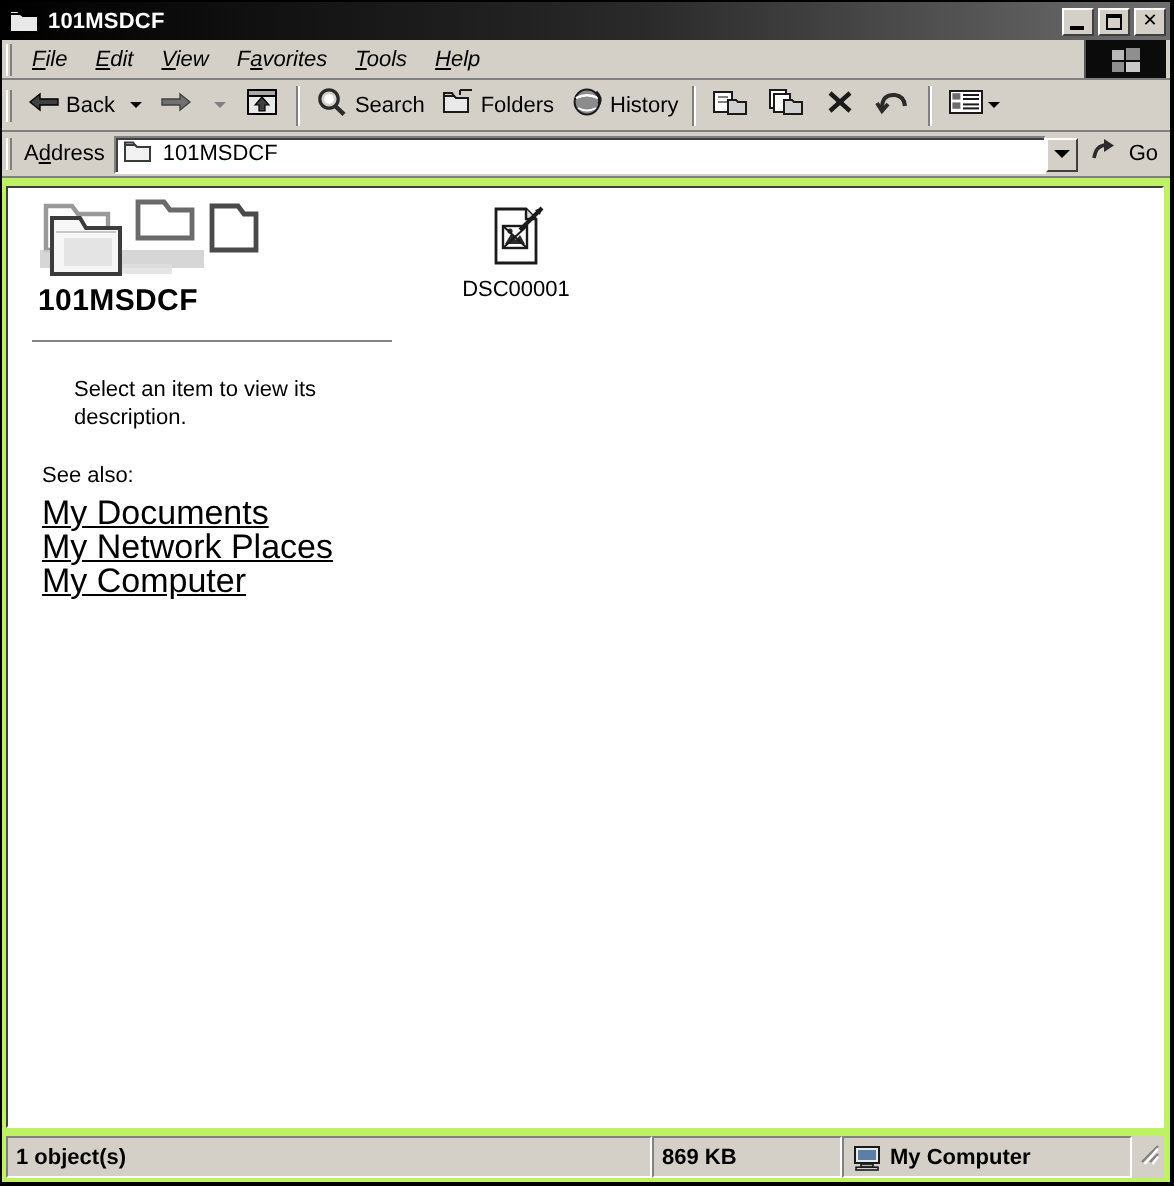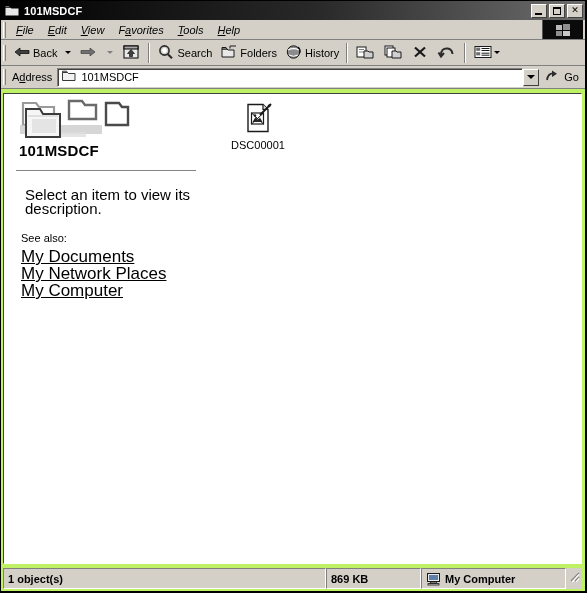--- a/index.html
+++ b/index.html
@@ -283,24 +283,24 @@
     border-bottom: 1px solid #ffffff;
     box-sizing: border-box;
   }
   .wv-body {
     position: absolute;
     left: 17px;
     top: 94px;
     width: 170px;
   }
   .wv-desc {
-    font-size: 15px;
+    font-size: 11px;
     line-height: 14px;
     color: #000;
-    margin: 0 0 16px 4px;
+    margin: 0 0 16px 16px;
   }
   .wv-seealso {
     font-size: 11px;
     margin: 0 0 4px 0;
   }
   .wv-link {
     display: block;
     font-size: 17px;
     color: #000000;
     text-decoration: underline;

